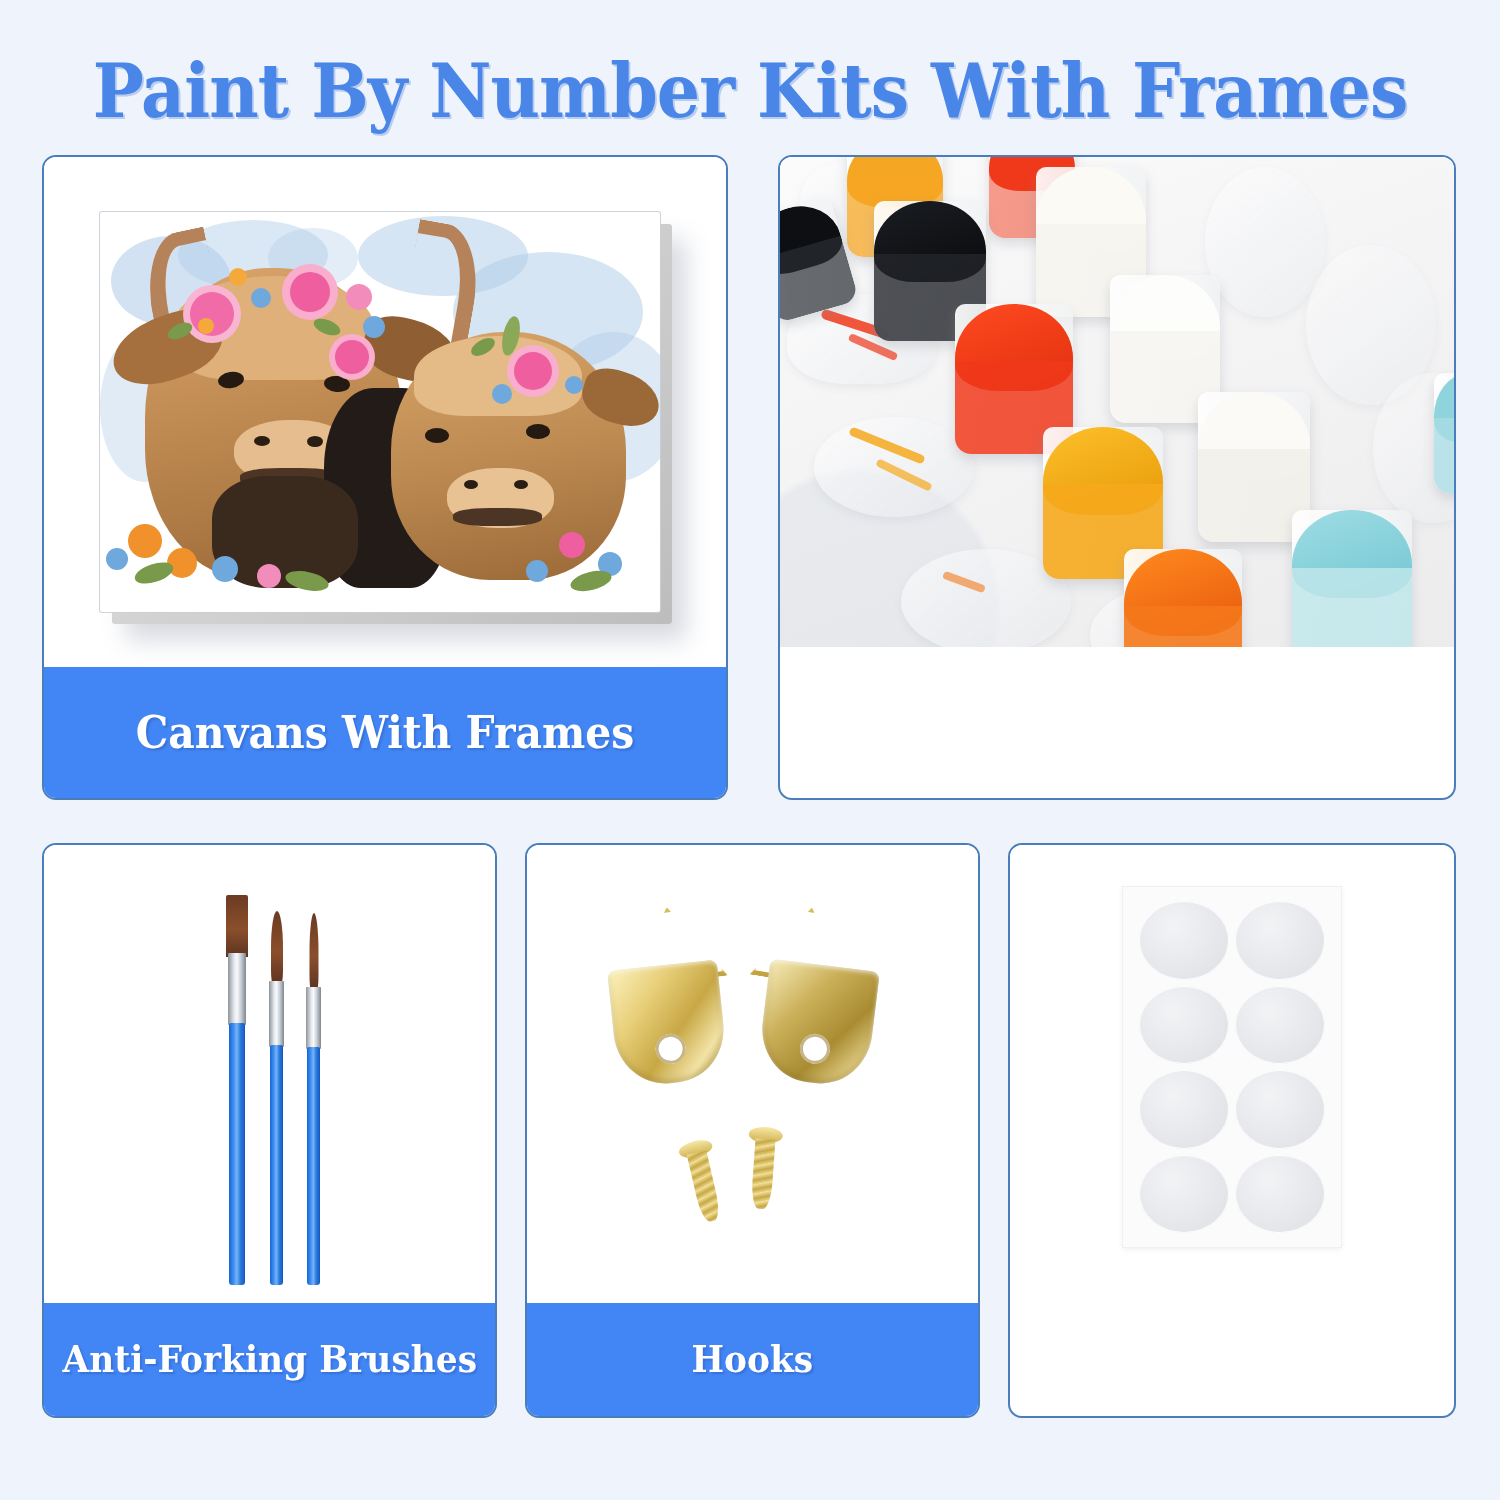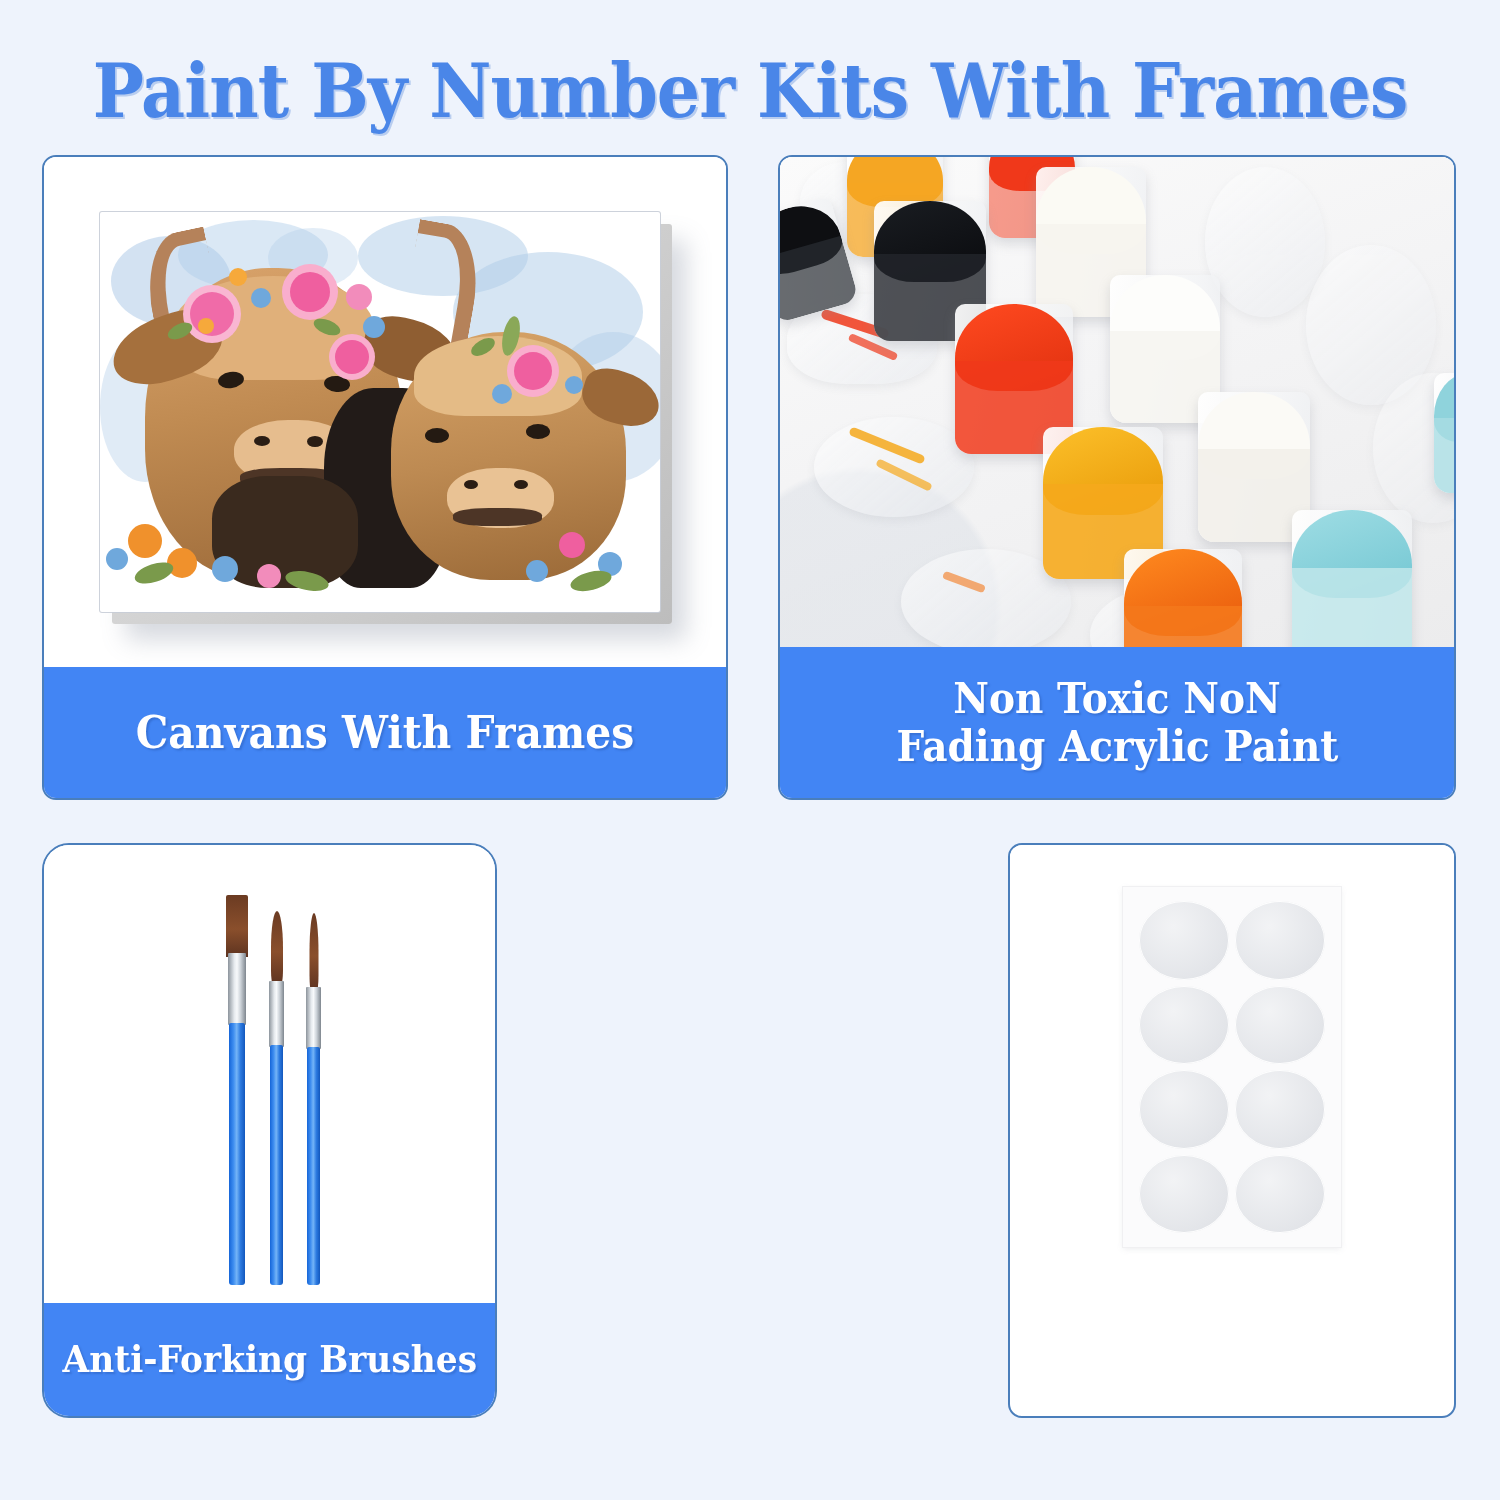--- a/index.html
+++ b/index.html
@@ -72,21 +72,21 @@
     font-weight: bold;
     letter-spacing: 0px;
     text-shadow: 2px 2px 2px rgba(30,70,150,0.30);
     line-height: 1.12;
   }
   .caption span { display: block; transform: scaleX(0.93); }
 
   
   #card-canvas  { left: 42px;   top: 155px;  width: 686px;  height: 645px; }
   #card-paint   { left: 778px;  top: 155px;  width: 678px;  height: 645px; }
-  #card-brushes { left: 42px;   top: 843px;  width: 455px;  height: 575px; border-radius: 27px; }
+  #card-brushes { left: 42px;   top: 843px;  width: 455px;  height: 575px; }
   #card-hooks   { left: 525px;  top: 843px;  width: 455px;  height: 575px; }
   #card-velcro  { left: 1008px; top: 843px;  width: 448px;  height: 575px; }
 
   #card-canvas  .card-media { height: 510px; }
   #card-canvas  .caption    { height: 131px; font-size: 44px; }
   #card-paint   .card-media { height: 490px; }
   #card-paint   .caption    { height: 151px; font-size: 42px; }
 
   #card-brushes .card-media { height: 458px; }
   #card-brushes .caption    { height: 113px; font-size: 37px; }
@@ -399,24 +399,20 @@
           <div class="paint" style="background:linear-gradient(160deg,#9fdde4,#72c6d2)"></div>
           <div class="body" style="background:#bfe6ea;opacity:.85"></div>
         </div>
 
         <div class="pot" style="left:97%;top:44%;width:70px;height:120px;">
           <div class="paint" style="background:#8fd3dc"></div>
           <div class="body" style="background:#a9dde3;opacity:.8"></div>
         </div>
       </div>
     </div>
-    <div class="caption">
-      <span>Non Toxic NoN</span>
-      <span>Fading Acrylic Paint</span>
-    </div>
   </div>
 
   <div class="card" id="card-brushes">
     <div class="card-media">
 
       <div class="brush" style="left:185px;width:16px;height:390px;">
         <div class="tip" style="top:0;width:22px;height:62px;border-radius:2px 2px 0 0;"></div>
         <div class="ferrule" style="top:58px;height:72px;"></div>
         <div class="handle" style="top:128px;height:262px;"></div>
       </div>
@@ -431,20 +427,47 @@
         <div class="tip" style="top:0;width:9px;height:78px;border-radius:50% 50% 20% 20%;"></div>
         <div class="ferrule" style="top:74px;height:62px;"></div>
         <div class="handle" style="top:134px;height:238px;"></div>
       </div>
     </div>
     <div class="caption">
       <span>Anti-Forking Brushes</span>
     </div>
   </div>
 
+  <div class="card" id="card-hooks">
+    <div class="card-media">
+
+      <div class="hook" style="left:78px;top:62px;width:130px;height:200px;">
+        <div class="ring" style="left:16px;top:0;transform:rotate(-8deg);"></div>
+        <div class="plate" style="left:8px;top:58px;width:110px;height:118px;transform:rotate(-6deg);"></div>
+      </div>
+
+      <div class="hook" style="left:222px;top:60px;width:130px;height:200px;">
+        <div class="ring" style="left:6px;top:2px;transform:rotate(9deg);"></div>
+        <div class="plate" style="left:14px;top:60px;width:110px;height:118px;transform:rotate(7deg);
+                    background:linear-gradient(130deg,#f7ecb8 0%,#cbb05a 35%,#a98c32 65%,#e5d28c 88%,#b39338 100%);"></div>
+      </div>
+
+      <div class="screw" style="left:157px;top:295px;width:40px;height:90px;transform:rotate(-13deg);">
+        <div class="head"></div>
+        <div class="shaft"></div>
+      </div>
+      <div class="screw" style="left:216px;top:282px;width:40px;height:95px;transform:rotate(4deg);">
+        <div class="head"></div>
+        <div class="shaft"></div>
+      </div>
+    </div>
+    <div class="caption">
+      <span>Hooks</span>
+    </div>
+  </div>
 
   <div class="card" id="card-velcro">
     <div class="card-media">
       <div class="velcro-sheet">
         <div class="velcro-dot"></div>
         <div class="velcro-dot"></div>
         <div class="velcro-dot"></div>
         <div class="velcro-dot"></div>
         <div class="velcro-dot"></div>
         <div class="velcro-dot"></div>

